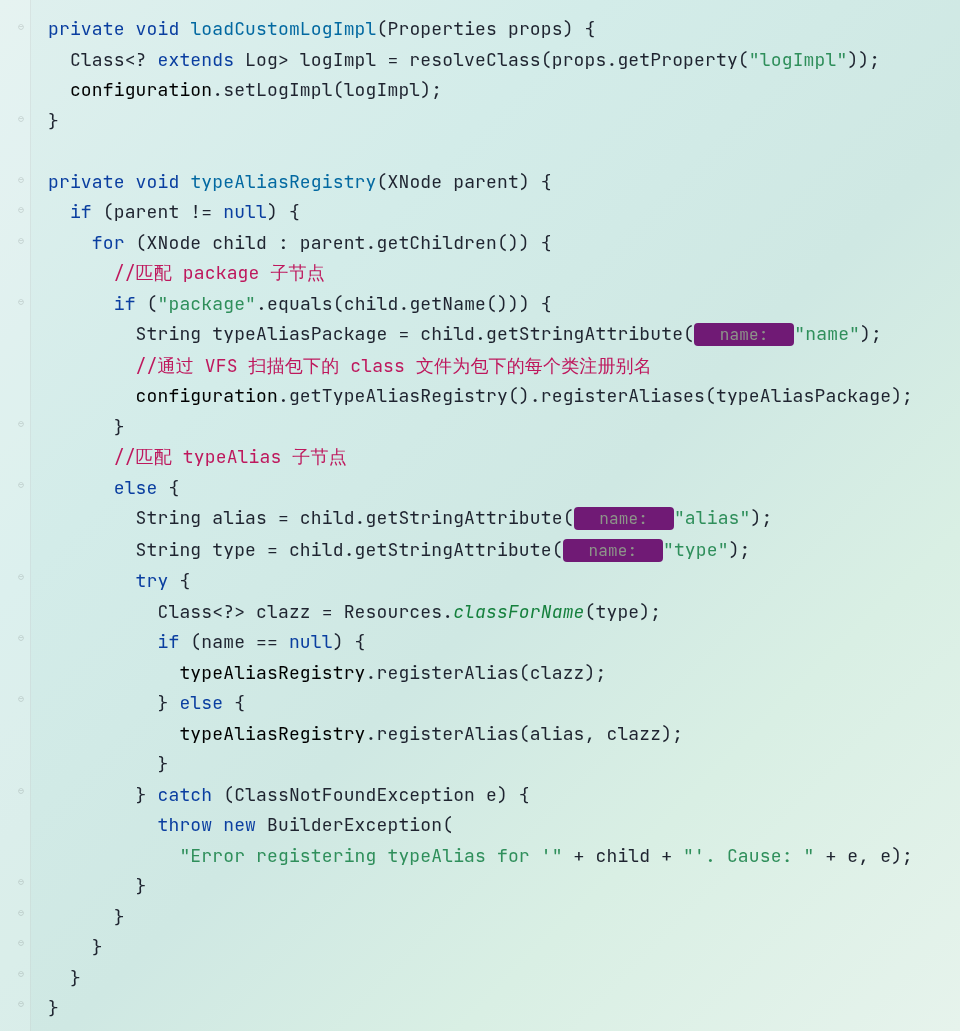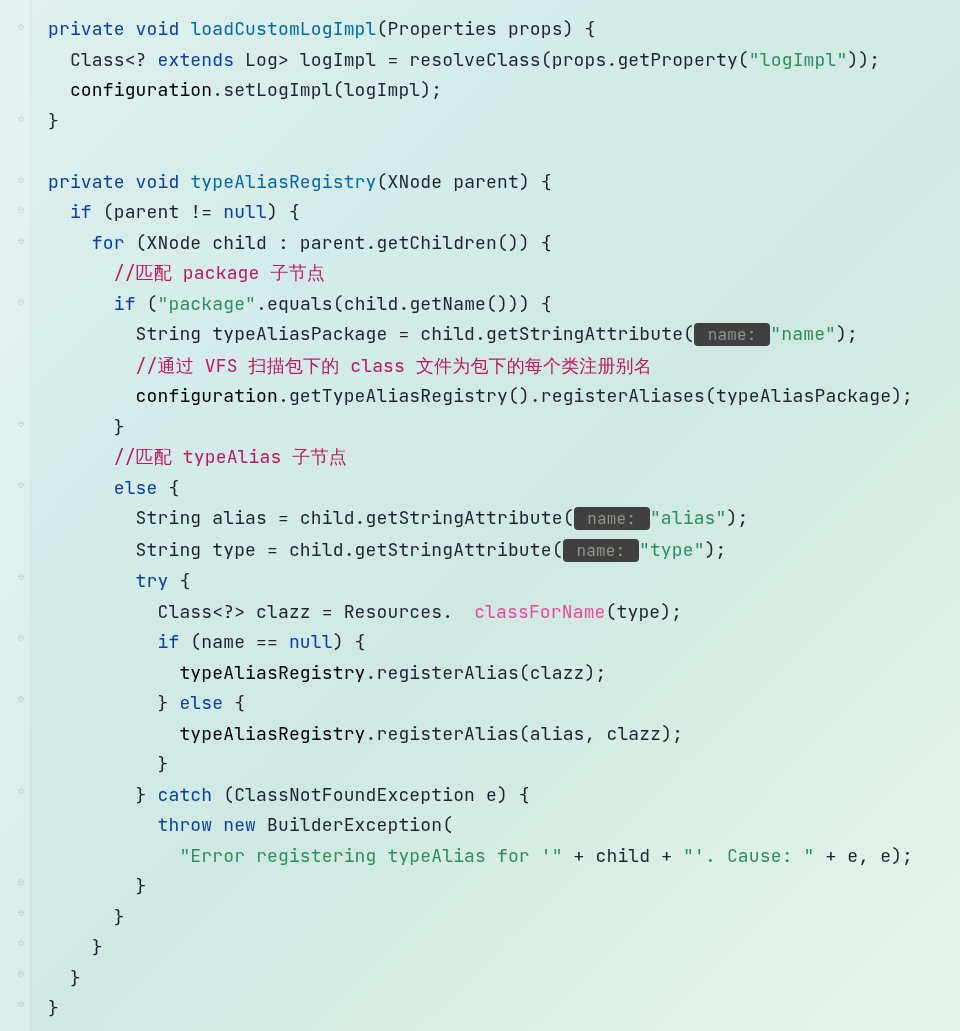--- a/index.html
+++ b/index.html
@@ -41,26 +41,26 @@
     right: 10px;
     white-space: pre;
     color: #1f2430;
     letter-spacing: 0.15px;
   }
   .kw   { color: #0a3ea0; }   
   .mname{ color: #0369a1; }  
   .str  { color: #2f8f5b; }   
   .cmt  { color: #be185d; }
   .fld  { color: #000000; }   
-  .itm  { color:#ec4899;margin-left:21px;}
+  .itm  { font-style: italic; color:#15803d;}
   .hint {
-    background: #404040;
+    background: #701a75;
     color: #8d9489;
     border-radius: 4px;
-    padding: 1px 4px;
+    padding: 1px 16px;
     font-size: 16px;
   }
 </style>
 </head>
 <body>
 
 <div class="gutter">
   <span class="marker" style="top:22px;">⊖</span>
   <span class="marker" style="top:114px;">⊖</span>
   <span class="marker" style="top:175px;">⊖</span>

